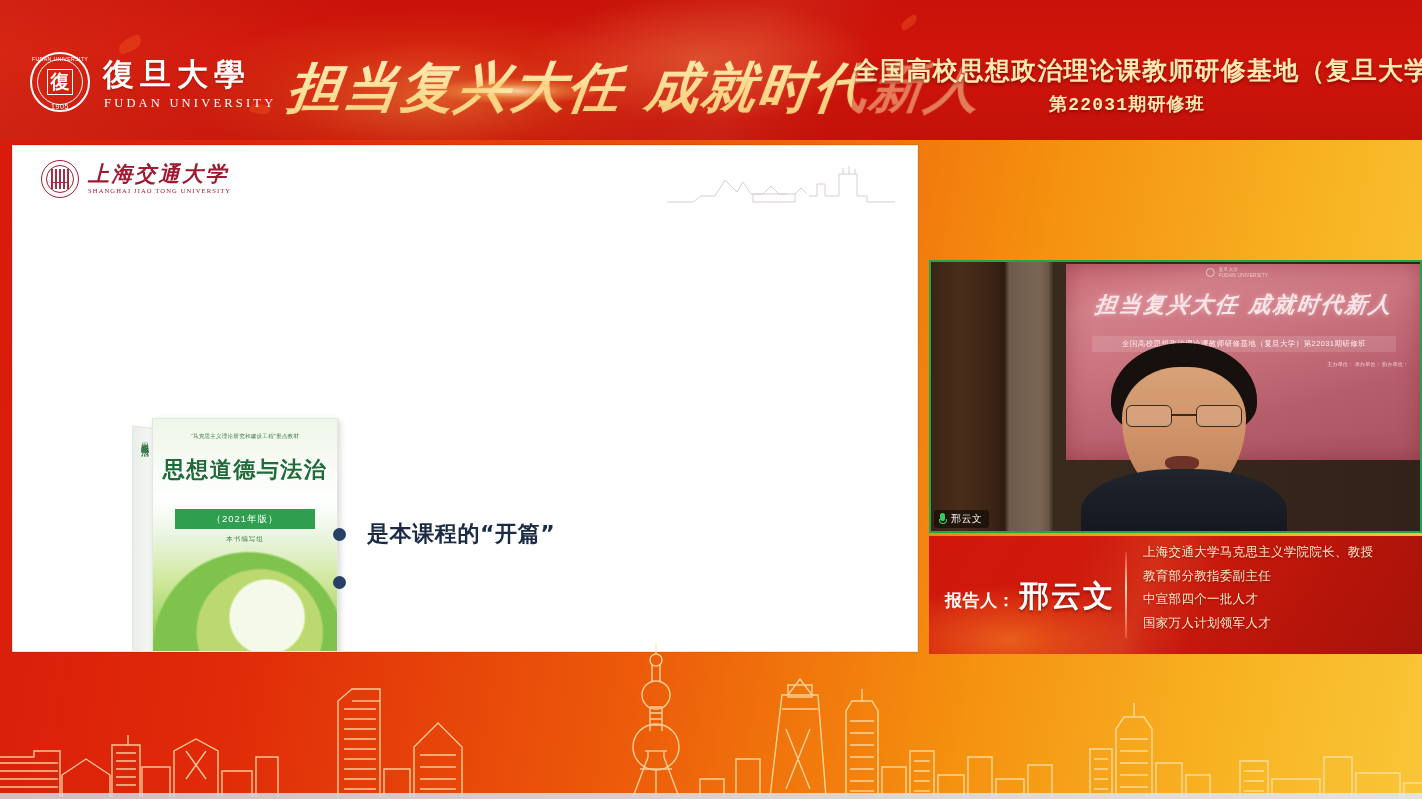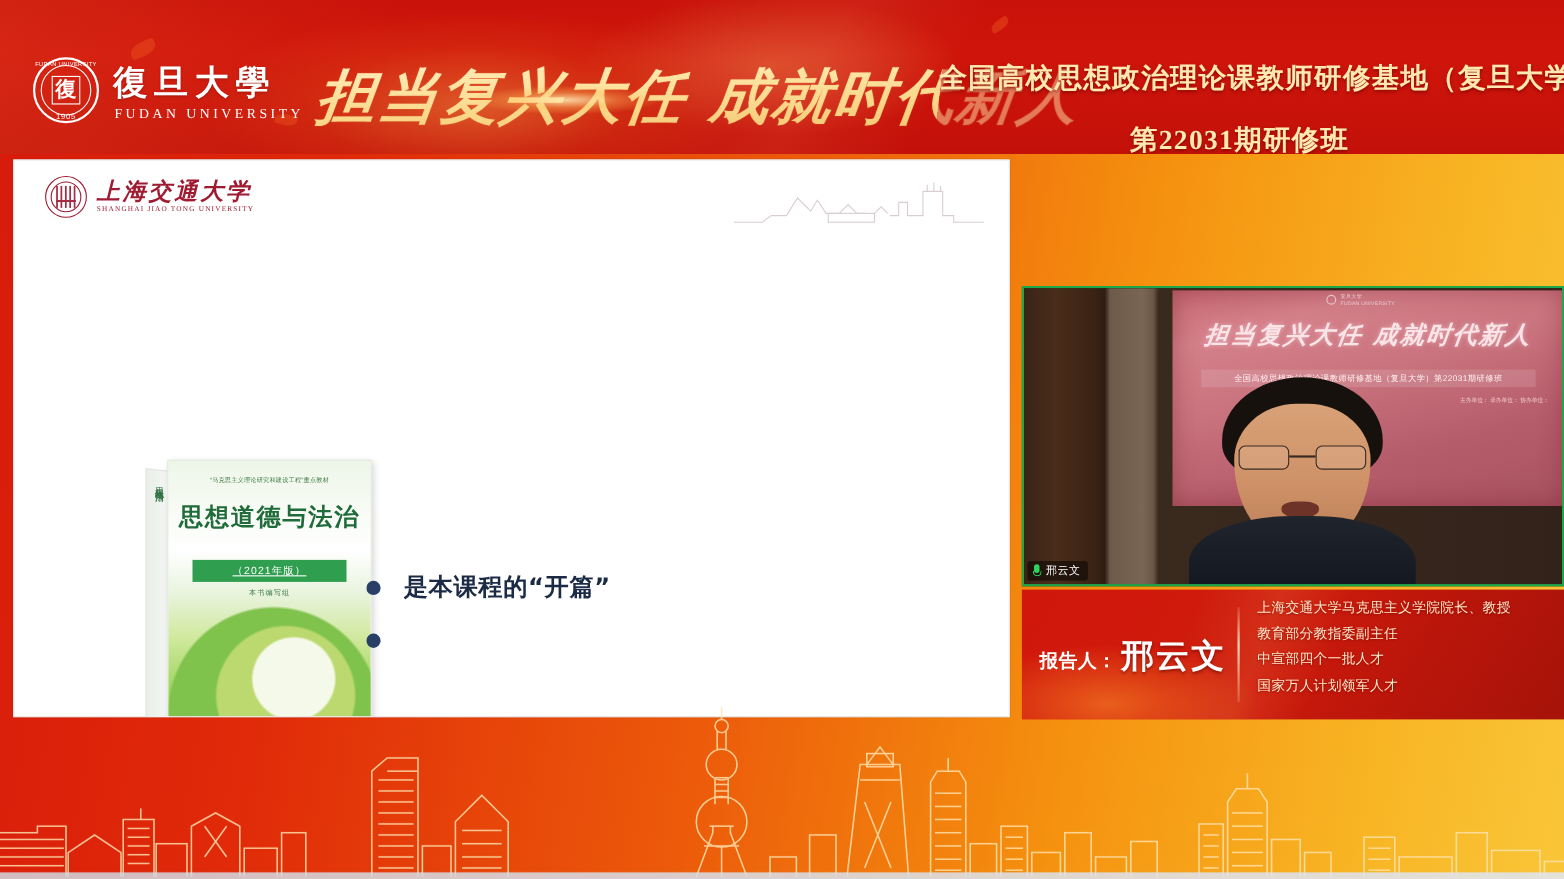--- a/index.html
+++ b/index.html
@@ -90,23 +90,23 @@
   .hdr-title-wrap {
     position:absolute; right:22px; top:54px; text-align:center; width:546px;
   }
   .hdr-title1 {
     color:#ffe9b0; font-size:25px; font-weight:bold; letter-spacing:1.2px;
     font-family:"DejaVu Sans", sans-serif;
     text-shadow:0 2px 3px rgba(90,0,0,.55);
     white-space:nowrap;
   }
   .hdr-title2 {
-    margin-top:23px;
-    color:#ffe9b0; font-size:25px; font-weight:bold; letter-spacing:1.2px;
-    font-family:Liberation Serif, serif;
+    margin-top:5px;
+    color:#ffe9b0; font-size:18px; font-weight:bold; letter-spacing:1.2px;
+    font-family:Liberation Mono, monospace;
     text-shadow:0 2px 3px rgba(90,0,0,.55);
     white-space:nowrap;
   }
 
   
   .slide {
     position:absolute; left:12px; top:145px; width:906px; height:507px;
     background:#fff; border:1px solid #e7e7e7;
     box-shadow:0 0 0 1px rgba(0,0,0,.06);
     overflow:hidden;
@@ -166,21 +166,21 @@
     font-size:5.6px; color:#3f7a46; letter-spacing:.2px;
   }
   .book .title {
     position:absolute; left:0; right:0; top:36px; text-align:center;
     font-family:"DejaVu Serif","Liberation Serif", serif;
     font-size:22px; font-weight:bold; color:#1f6b3a; letter-spacing:1.5px;
   }
   .book .edition {
     position:absolute; left:22px; right:22px; top:90px; height:20px;
     background:#2f9e4f; color:#fff; font-size:9.5px;
-    display:flex; align-items:center; justify-content:center; letter-spacing:1px;text-decoration:underline;
+    display:flex; align-items:center; justify-content:center; letter-spacing:1px;
   }
   .book .sub {
     position:absolute; left:0; right:0; top:116px; text-align:center;
     font-size:6.5px; color:#3f7a46; letter-spacing:1px;
   }
 
   
   .sld-title {
     position:absolute; left:296px; top:298px;
     font-family:"DejaVu Sans", sans-serif;

